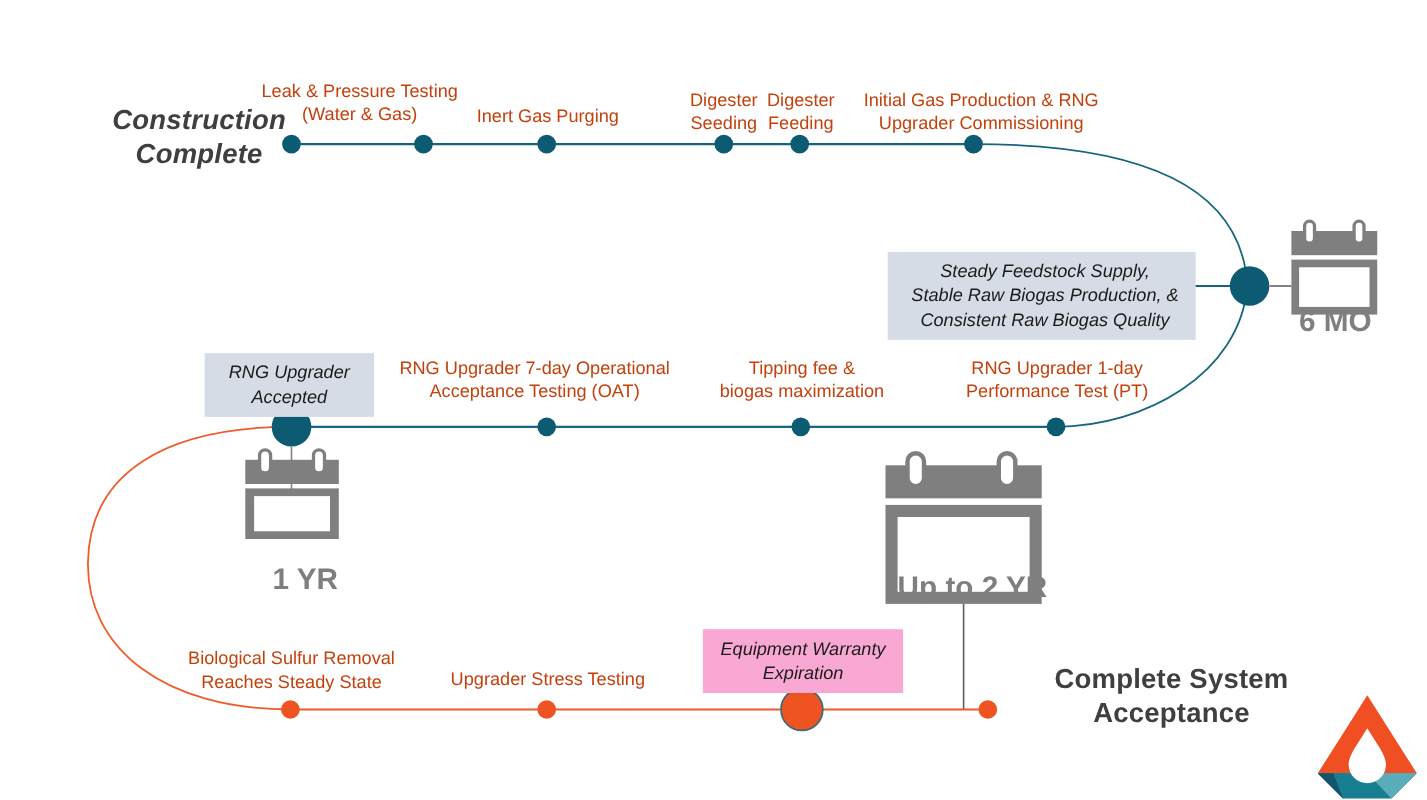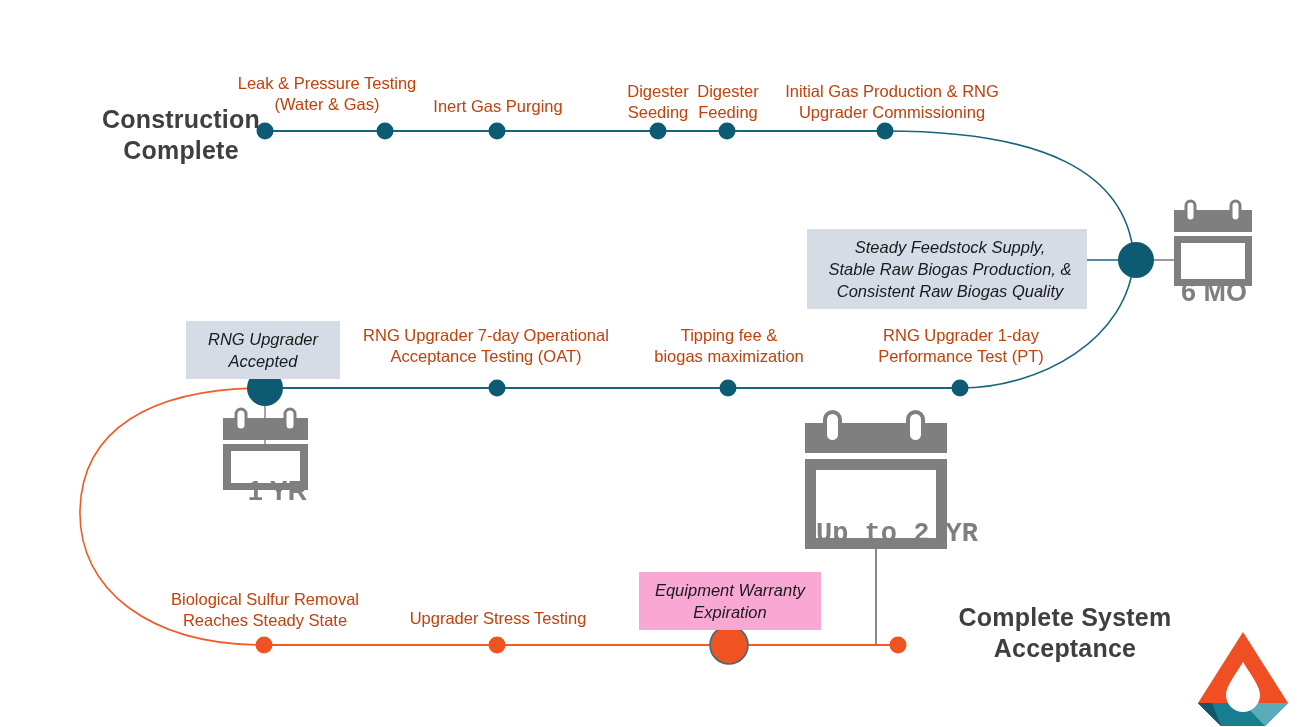--- a/index.html
+++ b/index.html
@@ -19,21 +19,21 @@
   .phase-title{
     position:absolute;
     font-weight:bold;
     font-size:25px;
     color:#3f3f3f;
     text-align:center;
     line-height:1.22;
     letter-spacing:0.2px;
     white-space:pre-line;
   }
-  #phase-construction{left:50px;top:104px;width:262px;}
+  #phase-construction{left:50px;top:94px;width:262px;font-style:italic;}
   #phase-acceptance{left:905px;top:602px;width:320px;}
 
   .node-label{
     position:absolute;
     font-size:16.5px;
     color:#c2410c;
     text-align:center;
     line-height:1.28;
     white-space:pre-line;
   }
@@ -194,17 +194,17 @@
 Consistent Raw Biogas Quality</div>
 
   <div class="callout callout-blue" style="left:186px;top:321px;width:154px;">RNG Upgrader
 Accepted</div>
 
   <div class="callout callout-pink" style="left:639px;top:572px;width:182px;">Equipment Warranty
 Expiration</div>
 
   <div class="cal-text" style="left:1181px;top:245px;width:64px;font-size:27px;">6 MO</div>
 
-  <div class="cal-text" style="left:231px;top:444px;width:69px;font-size:27px;padding-left:12px;">1 YR</div>
-
-  <div class="cal-text" style="left:816px;top:487px;width:120px;font-size:27px;font-family:Liberation Mono, monospace;">Up to 2 YR</div>
+  <div class="cal-text" style="left:231px;top:479px;width:69px;font-size:27px;padding-left:12px;">1 YR</div>
+
+  <div class="cal-text" style="left:816px;top:487px;width:120px;font-size:27px;">Up to 2 YR</div>
 
 </div>
 
 </body></html>

